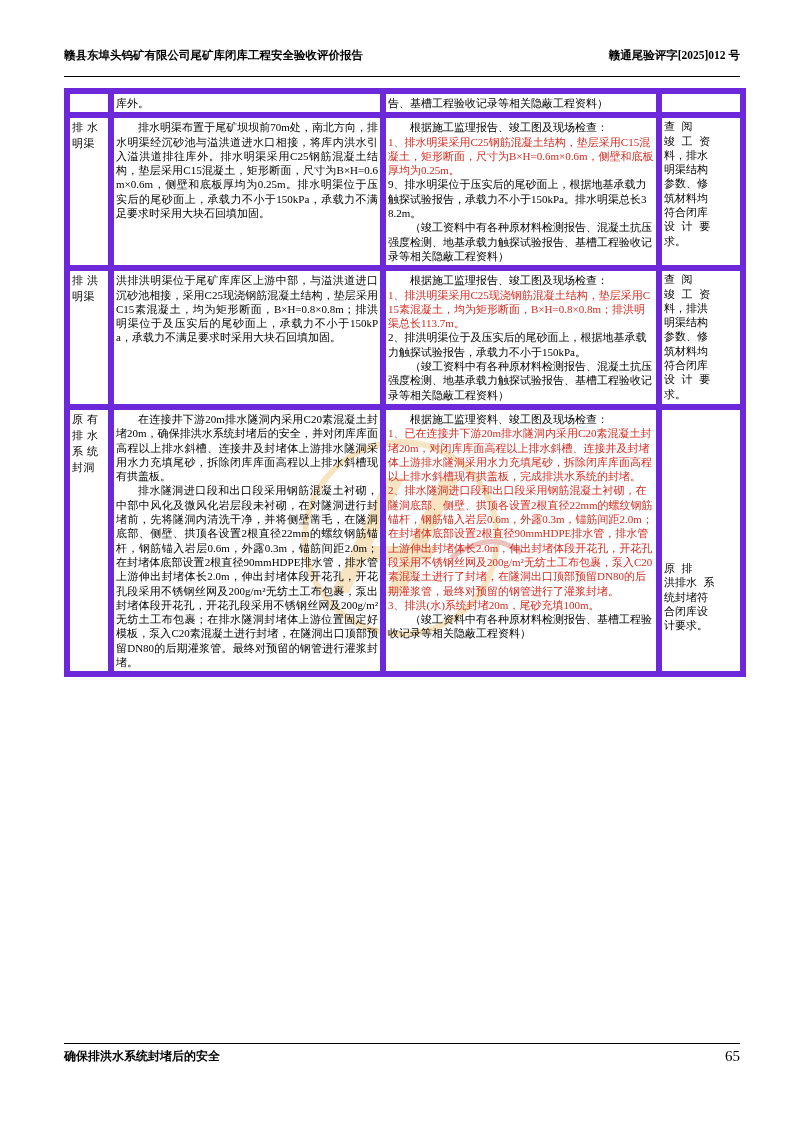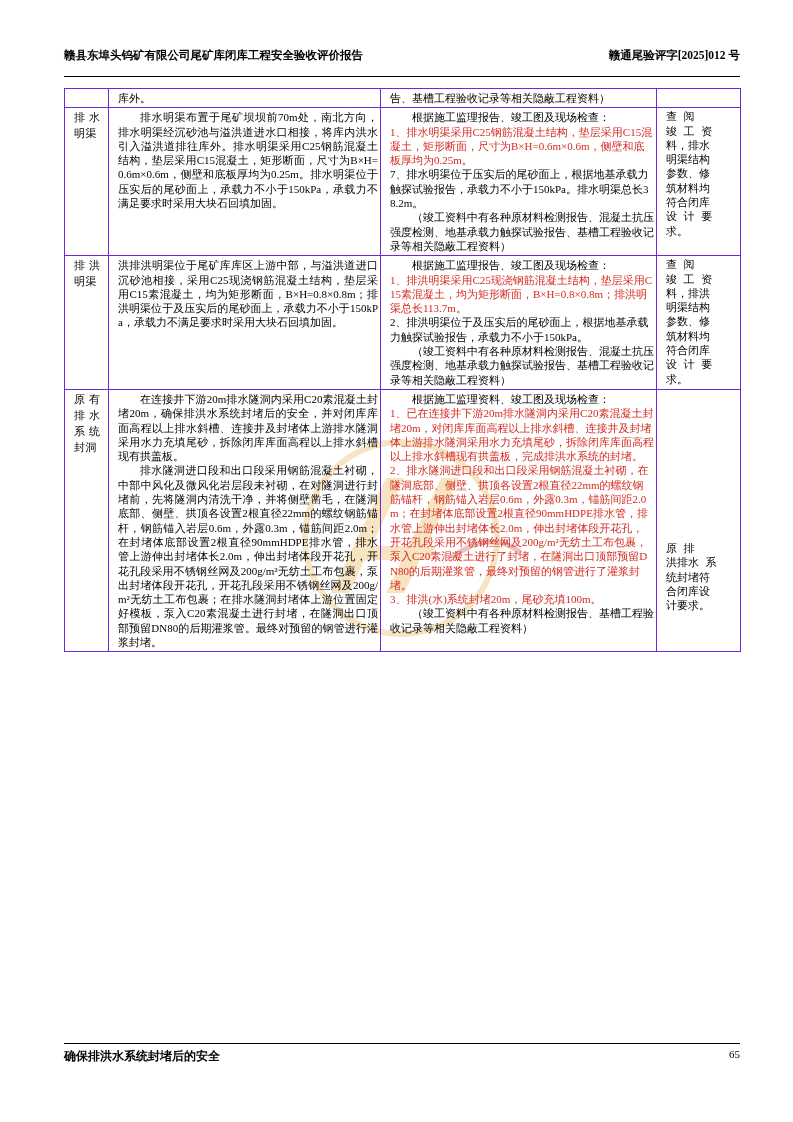--- a/index.html
+++ b/index.html
@@ -60,21 +60,21 @@
     left: 60px;
     top: 1048px;
     width: 676px;
     display: flex;
     justify-content: space-between;
     align-items: flex-start;
     font-size: 12px;
     font-weight: bold;
   }
   .footer-left { white-space: nowrap; }
-  .footer-right { font-size: 11px; font-weight: normal; }
+  .footer-right { font-size: 15px; font-weight: normal; }
 
   
   .watermark {
     position: absolute;
     left: 232px;
     top: 418px;
     width: 330px;
     height: 240px;
     opacity: 0.30;
     pointer-events: none;
@@ -85,23 +85,23 @@
     position: absolute;
     left: 60px;
     top: 88px;
     width: 676px;
     border-collapse: collapse;
     table-layout: fixed;
     font-size: 11px;
     line-height: 1.30;
   }
   .tbl td {
-    border: 1px solid #6d28d9;
+    border: 6px solid #6d28d9;
     vertical-align: top;
-    padding: 2px 2px 2px 9px;
+    padding: 2px 2px 2px 2px;
     word-break: break-all;
     overflow: hidden;
   }
   .c-name { width: 44px; }
   .c-desc { width: 272px; }
   .c-check { width: 276px; }
   .c-concl { width: 84px; }
 
   .vtext {
     letter-spacing: 0.5px;
@@ -172,21 +172,21 @@
             <div><span class="sp">排</span>水</div>
             <div>明渠</div>
           </div>
         </td>
         <td class="desc-body">
           <p class="p-ind">排水明渠布置于尾矿坝坝前70m处，南北方向，排水明渠经沉砂池与溢洪道进水口相接，将库内洪水引入溢洪道排往库外。排水明渠采用C25钢筋混凝土结构，垫层采用C15混凝土，矩形断面，尺寸为B×H=0.6m×0.6m，侧壁和底板厚均为0.25m。排水明渠位于压实后的尾砂面上，承载力不小于150kPa，承载力不满足要求时采用大块石回填加固。</p>
         </td>
         <td>
           <p class="p-ind">根据施工监理报告、竣工图及现场检查：</p>
           <p class="p red">1、排水明渠采用C25钢筋混凝土结构，垫层采用C15混凝土，矩形断面，尺寸为B×H=0.6m×0.6m，侧壁和底板厚均为0.25m。</p>
-          <p class="p">7、排水明渠位于压实后的尾砂面上，根据地基承载力触探试验报告，承载力不小于150kPa。排水明渠总长38.2m。</p>
+          <p class="p">9、排水明渠位于压实后的尾砂面上，根据地基承载力触探试验报告，承载力不小于150kPa。排水明渠总长38.2m。</p>
           <p class="p-ind">（竣工资料中有各种原材料检测报告、混凝土抗压强度检测、地基承载力触探试验报告、基槽工程验收记录等相关隐蔽工程资料）</p>
         </td>
         <td class="concl">
           <span class="line">查 阅</span>
           <span class="line">竣 工 资</span>
           <span class="line">料，排水</span>
           <span class="line">明渠结构</span>
           <span class="line">参数、修</span>
           <span class="line">筑材料均</span>
           <span class="line">符合闭库</span>

